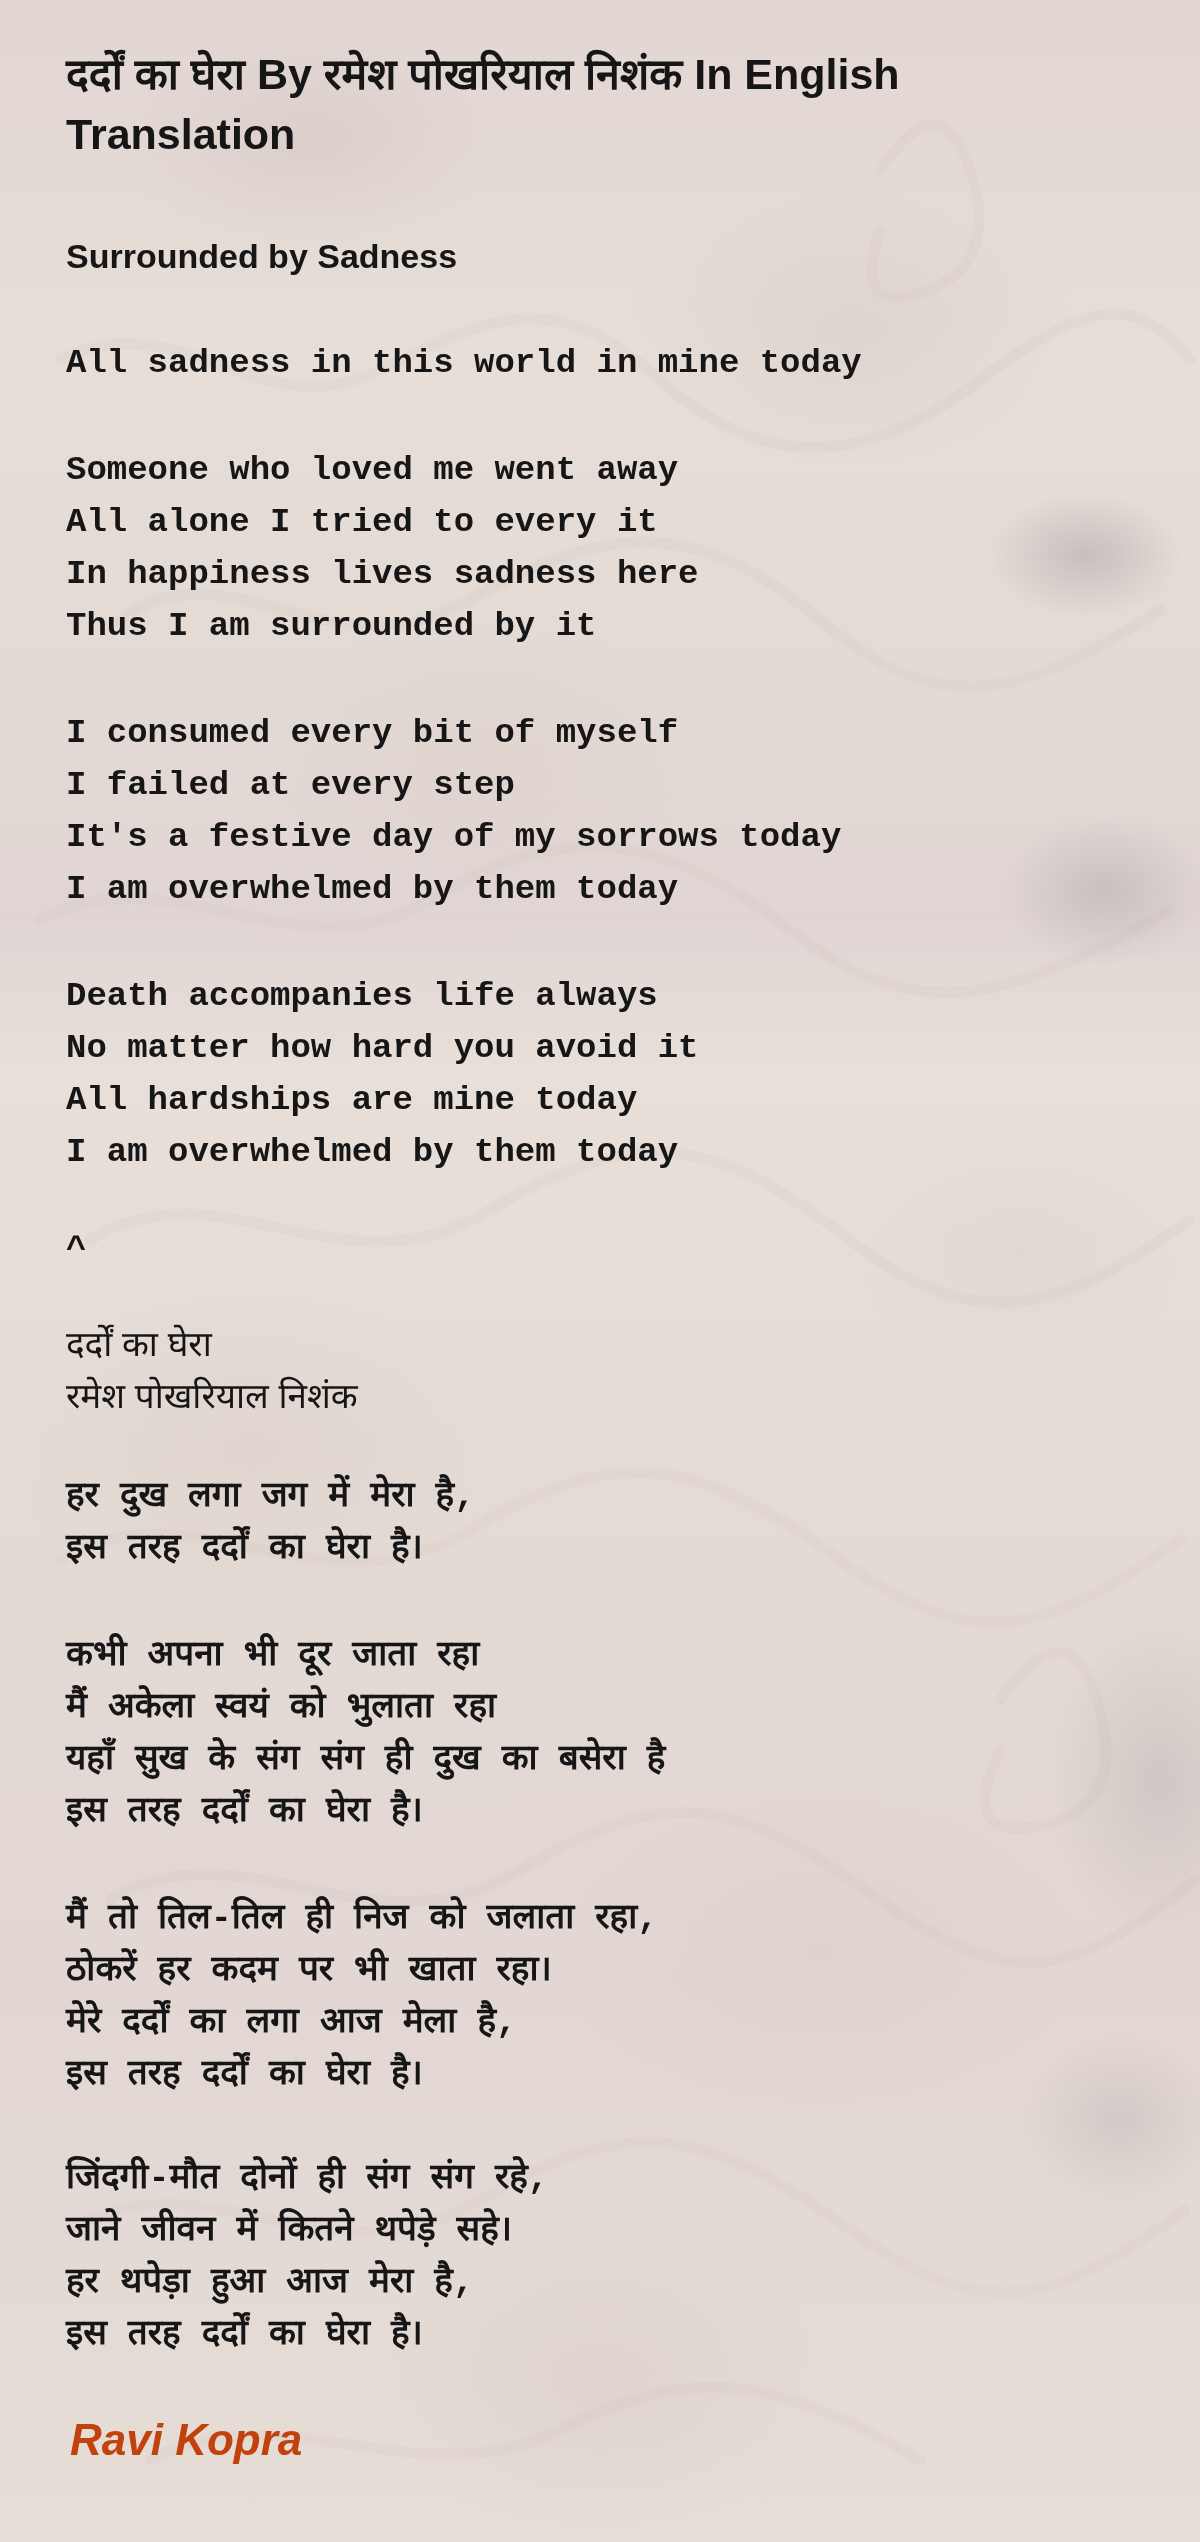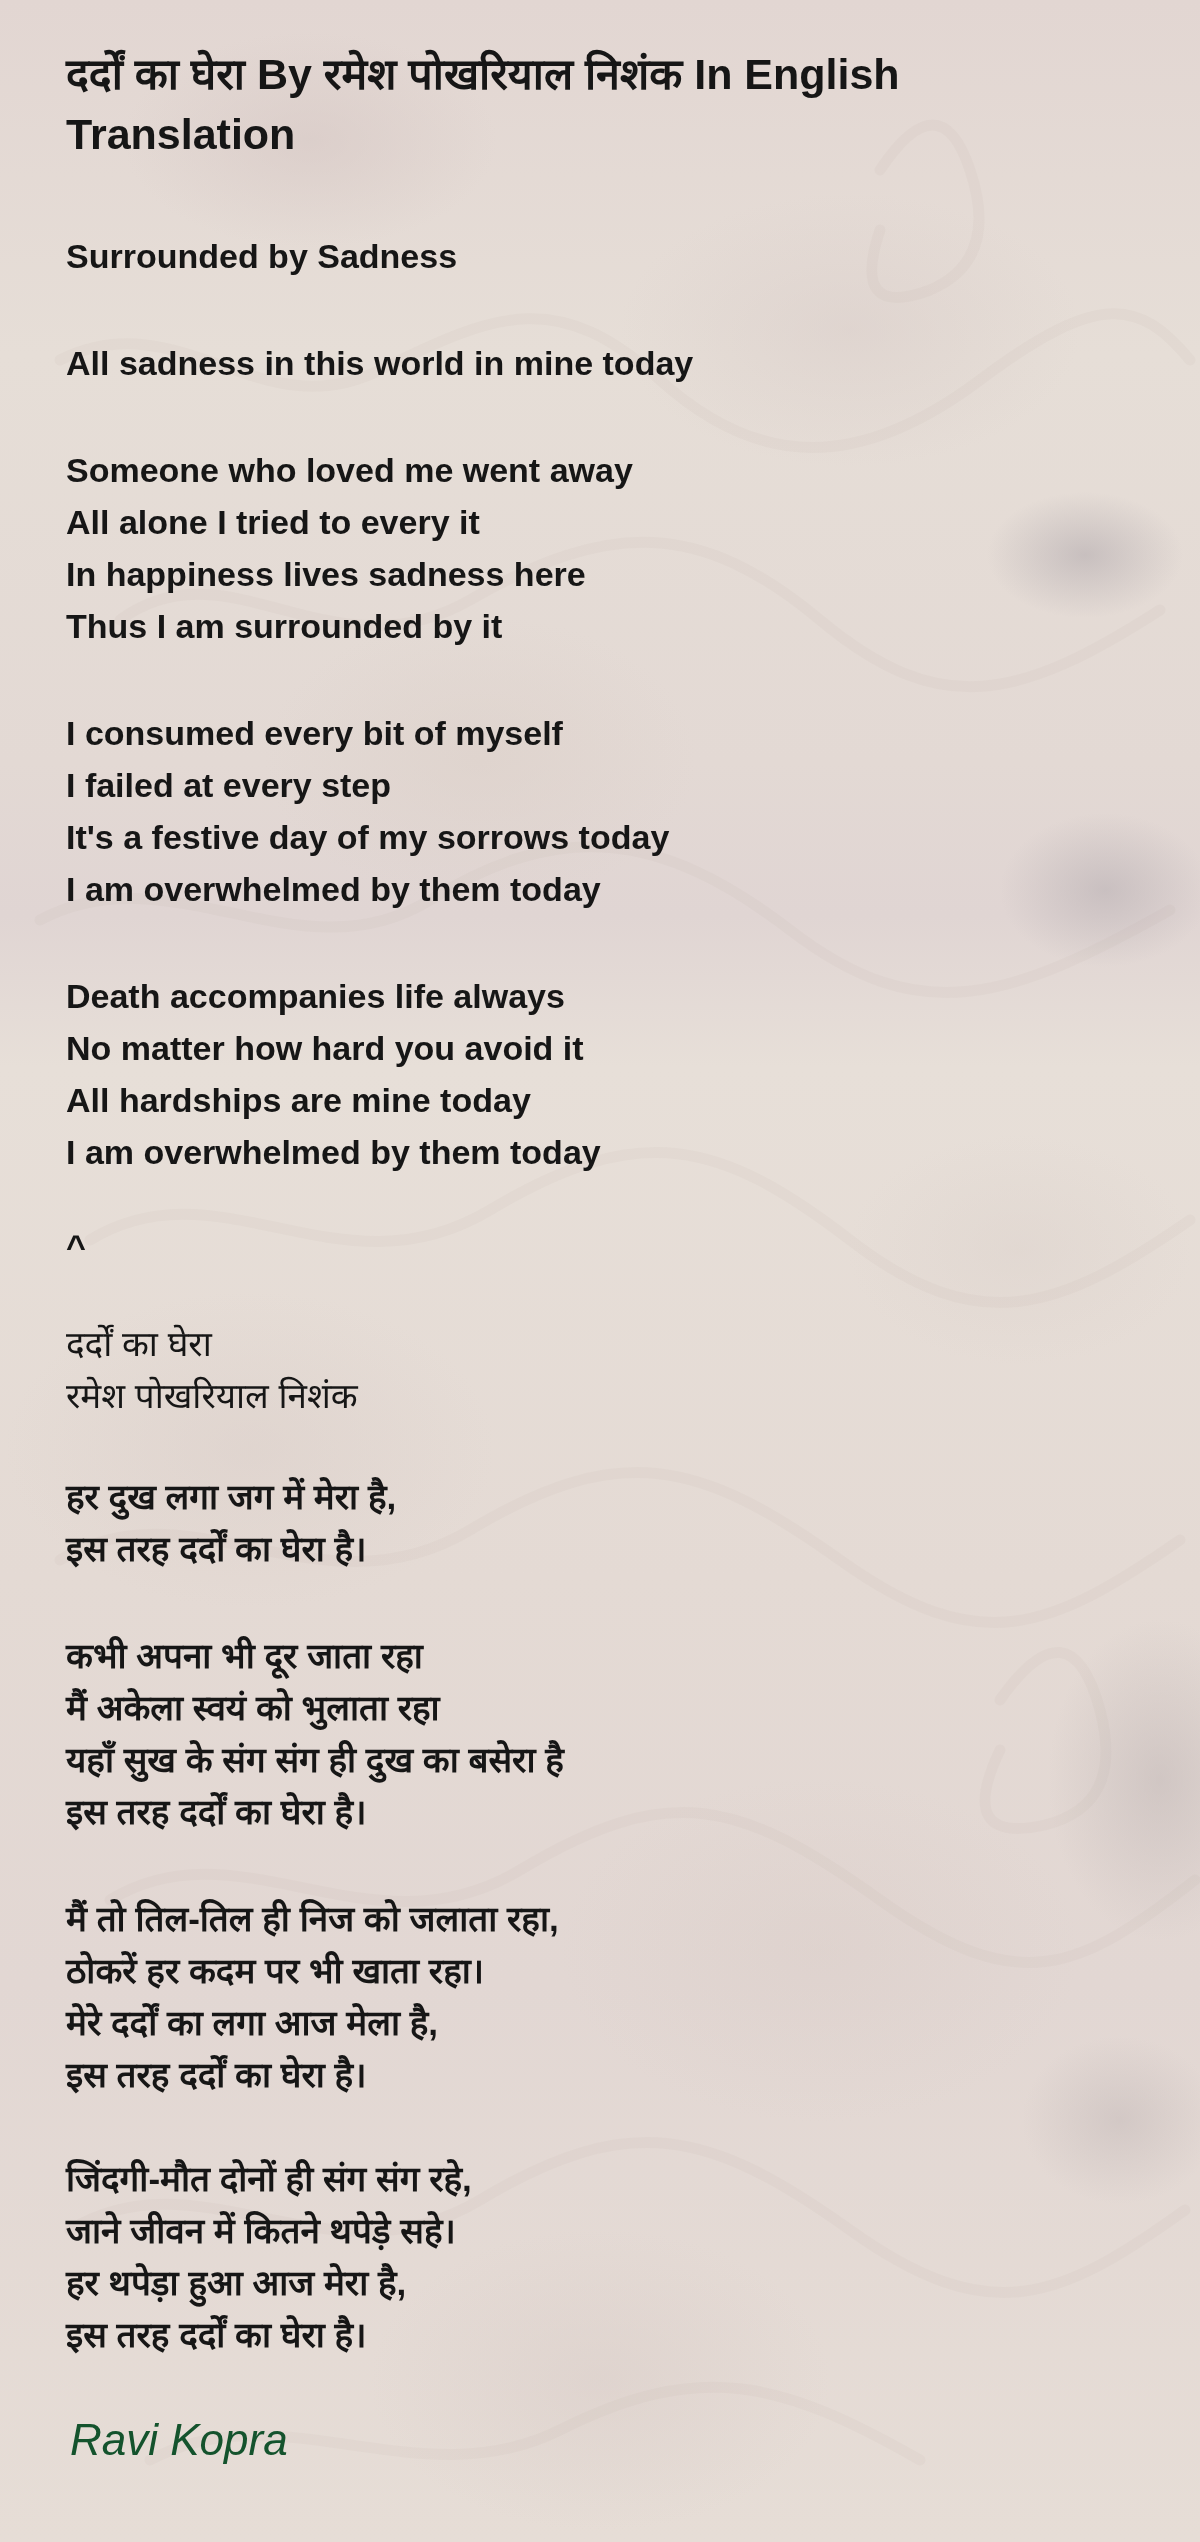--- a/index.html
+++ b/index.html
@@ -67,20 +67,21 @@
     margin: 66px 0 0 0;
     font-size: 34px;
     line-height: 52px;
     font-weight: bold;
   }
   .stanza {
     margin: 55px 0 0 0;
     font-size: 34px;
     line-height: 52px;
     font-weight: bold;
+    font-family: Liberation Mono, monospace;
   }
   .separator {
     margin: 42px 0 0 0;
     font-size: 34px;
     line-height: 52px;
     font-weight: bold;
   }
   .hindi-head {
     margin: 46px 0 0 0;
     font-size: 35px;
@@ -92,22 +93,22 @@
   }
   .stanza.h1g { margin-top: 49px; }
   .stanza.h2g { margin-top: 55px; }
   .stanza.h3g { }
   .stanza.h4g { margin-top: 52px; }
   .signature {
     margin: 50px 0 12px 4px;
     font-size: 44px;
     line-height: 57px;
     font-style: italic;
-    font-weight: normal;
-    color: #14532d;
+    font-weight: bold;
+    color: #c2410c;
   }
   .line { min-height: 52px; }
 </style>
 </head>
 <body>
 
 <div class="page">
 
   <div class="texture-bands"></div>
   <div class="texture-blobs"></div>

